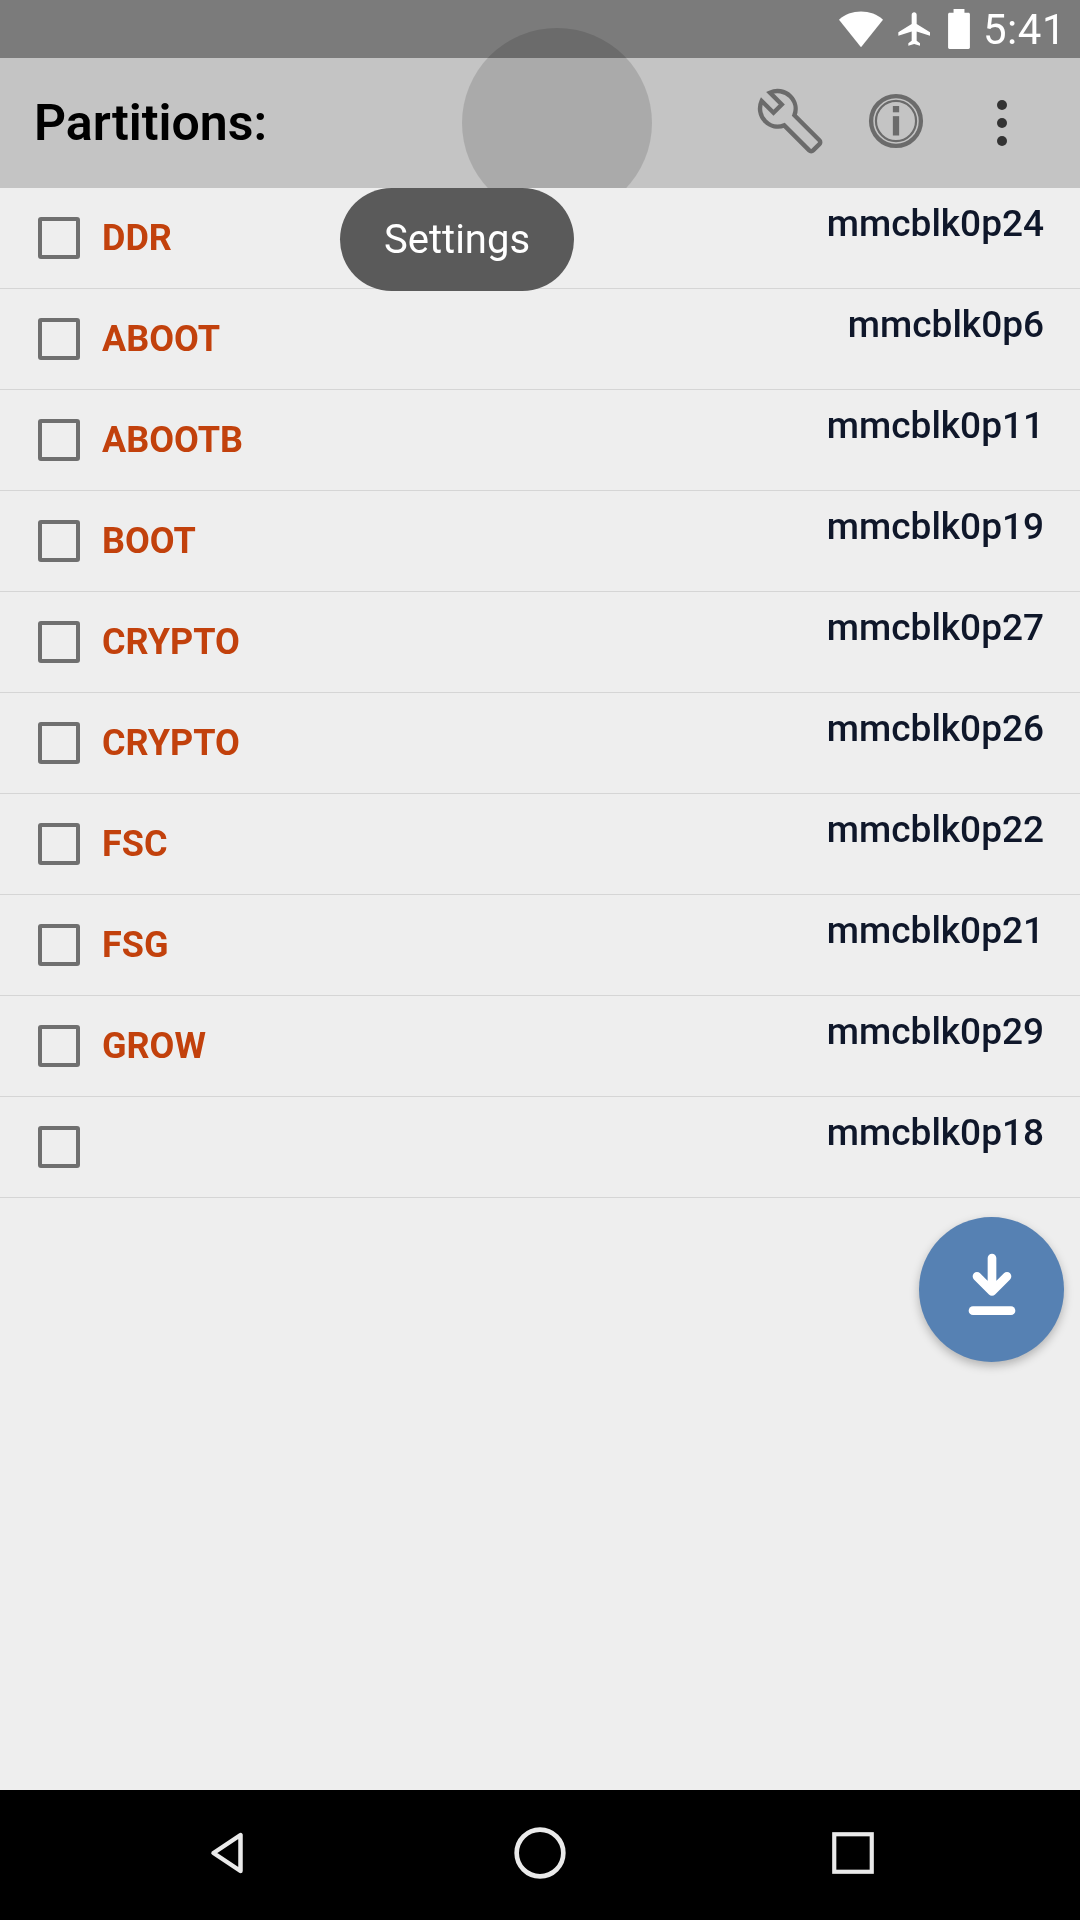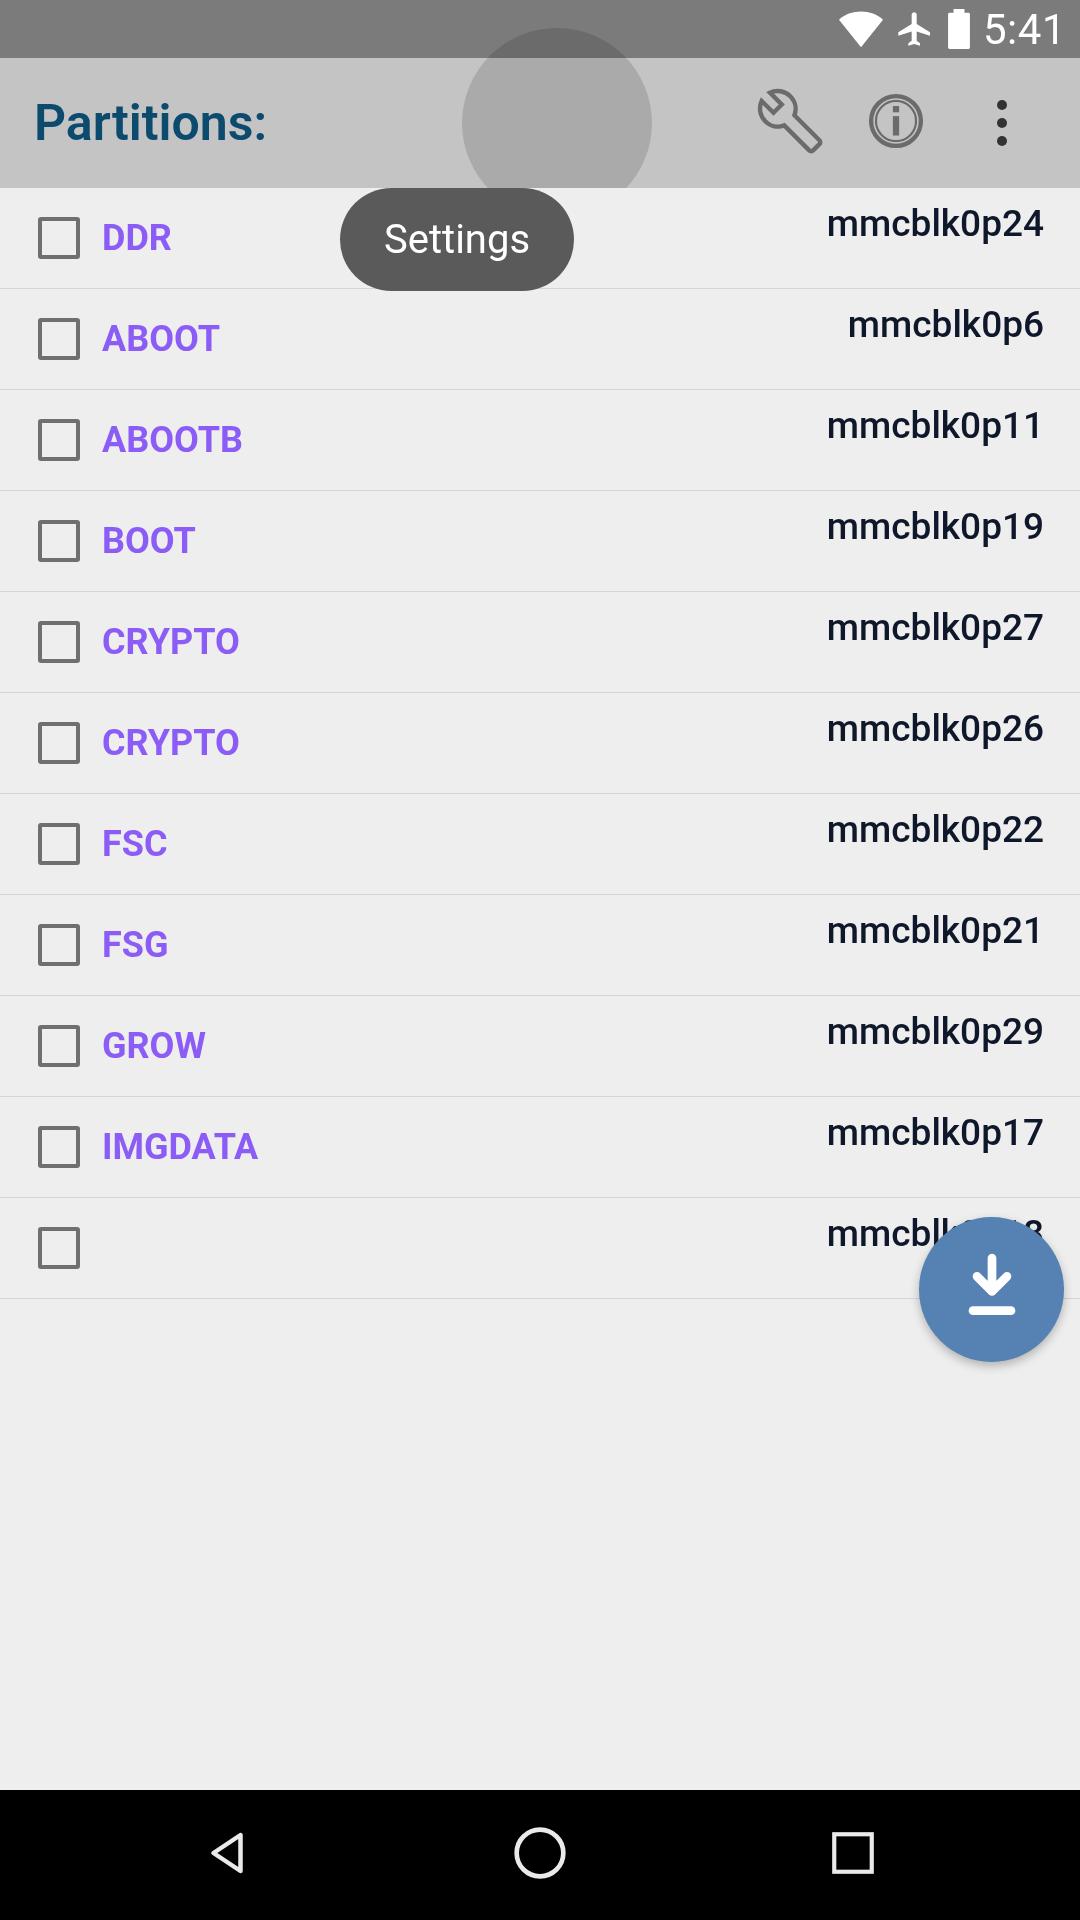--- a/index.html
+++ b/index.html
@@ -2,31 +2,31 @@
 <html><head>
 <meta charset="utf-8">
 <style>
   * { box-sizing: border-box; margin: 0; padding: 0; }
   html, body { width: 1080px; height: 1920px; overflow: hidden; font-family: Roboto, Arial, sans-serif; background: #000; }
   .screen { width: 1080px; height: 1920px; background: #eee; position: relative; display: flex; flex-direction: column; }
   .status-bar { height: 58px; background: #7b7b7b; display: flex; justify-content: flex-end; align-items: center; padding-right: 14px; gap: 12px; color: #ffffff; }
   .status-bar .time { font-size: 42px; font-weight: 400; letter-spacing: 0.5px; }
   .status-bar .icon { display: inline-flex; }
   .app-bar { height: 130px; background: #c4c4c4; display: flex; align-items: center; padding-left: 34px; position: relative; }
-  .app-title { font-size: 50px; font-weight: 600; color: #0c4a6e; }
+  .app-title { font-size: 50px; font-weight: 600; color: #000000; }
   .action-icons { position: absolute; right: 0; top: 0; height: 100%; display: flex; align-items: center; gap: 46px; padding-right: 48px; }
   .action-icon { width: 60px; height: 60px; display: flex; align-items: center; justify-content: center; }
   .overflow-dots { display: flex; flex-direction: column; gap: 8px; }
   .overflow-dots span { width: 10px; height: 10px; background: #333; border-radius: 50%; }
   .wrench-ripple { position: absolute; width: 190px; height: 190px; border-radius: 50%; background: rgba(0,0,0,0.13); top: -30px; left: 462px; pointer-events: none; }
   .content { flex: 1; background: #eee; overflow: hidden; position: relative; }
   .list { padding: 0; }
   .row { display: flex; align-items: center; height: 101px; padding: 0 36px 0 38px; border-bottom: 1px solid #d5d5d5; }
   .checkbox { width: 42px; height: 42px; border: 4px solid #6f6f6f; background: #eee; border-radius: 3px; flex-shrink: 0; }
-  .row-name { margin-left: 22px; font-size: 36px; font-weight: 700; color: #8b5cf6; flex: 1; }
+  .row-name { margin-left: 22px; font-size: 36px; font-weight: 700; color: #c2410c; flex: 1; }
   .row-dev { font-size: 37px; font-weight: 500; color: #0f172a; text-align: right; align-self: flex-start; padding-top: 14px; }
   .tooltip { position: absolute; top: 188px; left: 340px; background: #5a5a5a; color: #fff; font-size: 40px; padding: 28px 44px; border-radius: 56px; z-index: 10; }
   .fab { position: absolute; width: 145px; height: 145px; border-radius: 50%; background: #5681b3; bottom: 558px; right: 16px; display: flex; align-items: center; justify-content: center; box-shadow: 0 4px 10px rgba(0,0,0,0.25); }
   .nav-bar { height: 130px; background: #000; display: flex; align-items: center; justify-content: space-around; padding: 0 70px; }
   .nav-btn { width: 90px; height: 90px; display: flex; align-items: center; justify-content: center; }
 </style>
 </head>
 <body>
 
 <div class="screen">
@@ -124,25 +124,20 @@
           <span class="row-name">FSG</span>
           <span class="row-dev">mmcblk0p21</span>
         </div>
         <div class="row">
           <div class="checkbox"></div>
           <span class="row-name">GROW</span>
           <span class="row-dev">mmcblk0p29</span>
         </div>
         <div class="row">
           <div class="checkbox"></div>
-          <span class="row-name">IMGDATA</span>
-          <span class="row-dev">mmcblk0p17</span>
-        </div>
-        <div class="row">
-          <div class="checkbox"></div>
           <span class="row-name"></span>
           <span class="row-dev">mmcblk0p18</span>
         </div>
       </div>
   </div>
 
   <div class="tooltip">
     <span>Settings</span>
   </div>
 

